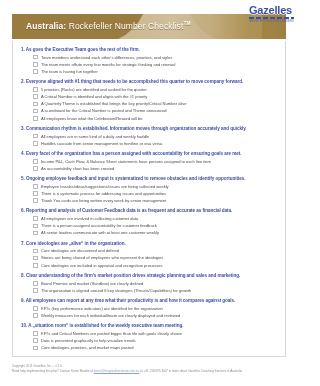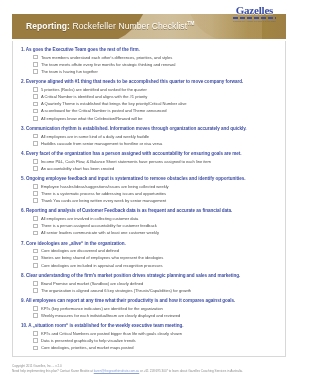--- a/index.html
+++ b/index.html
@@ -37,23 +37,21 @@
     position: absolute; left: 14px; top: 6px;
     z-index: 4;
     font-size: 8.5px; font-weight: bold; color: #ffffff;
     letter-spacing: .1px; white-space: nowrap;
     text-shadow: 0 1px 0 rgba(90,70,30,.55);
   }
   .banner-title .sub { font-weight: normal; }
   .banner-title sup { font-size: 5px; vertical-align: super; }
 
   .logo {
-    position: absolute; right: 22px; top: 4px; z-index: 5;
-    text-align: center;
-    font-family: Liberation Serif, serif;
+    position: absolute; right: 4px; top: 4px; z-index: 5;
   }
   .logo-word {
     font-size: 11px; font-weight: bold; color: #3b4ea8;
     letter-spacing: -.2px; line-height: 12px;
     text-shadow: 0 1px 0 rgba(255,255,255,.6);
   }
   .logo-rule {
     margin-top: 1px; height: 2px;
     background: repeating-linear-gradient(to right,
       #3b4ea8 0px, #3b4ea8 5px, transparent 5px, transparent 7px);
@@ -104,21 +102,21 @@
   .footer-link { color: #8aa0d2; text-decoration: underline; }
 </style>
 </head>
 <body>
 
 <div class="page">
 
   <div class="banner">
     <div class="banner-swoosh"></div>
     <div class="banner-swoosh2"></div>
-    <div class="banner-title"><span>Reporting:</span><span class="sub"> Rockefeller Number Checklist</span><sup>TM</sup></div>
+    <div class="banner-title"><span>Australia:</span><span class="sub"> Rockefeller Number Checklist</span><sup>TM</sup></div>
   </div>
 
   <div class="logo">
     <div class="logo-word">Gazelles</div>
     <div class="logo-rule"></div>
     <div class="logo-tag">GROWTH TOOLS FOR LEADERS</div>
   </div>
 
   <div class="frame">
     <div id="sections">

